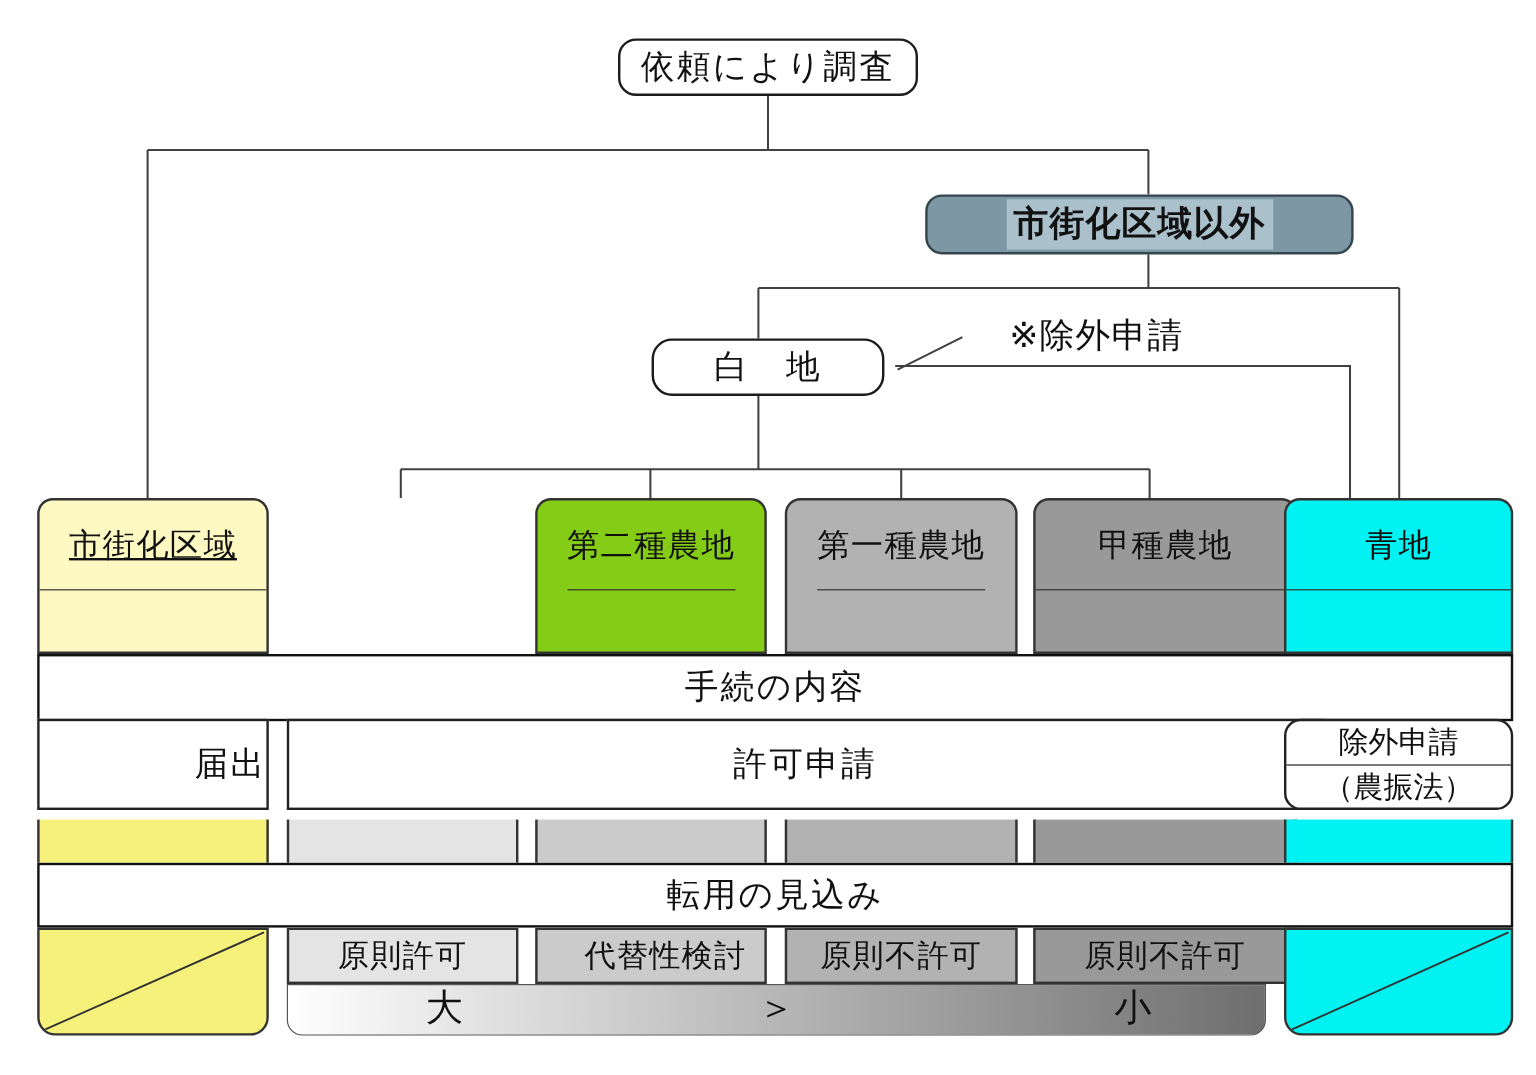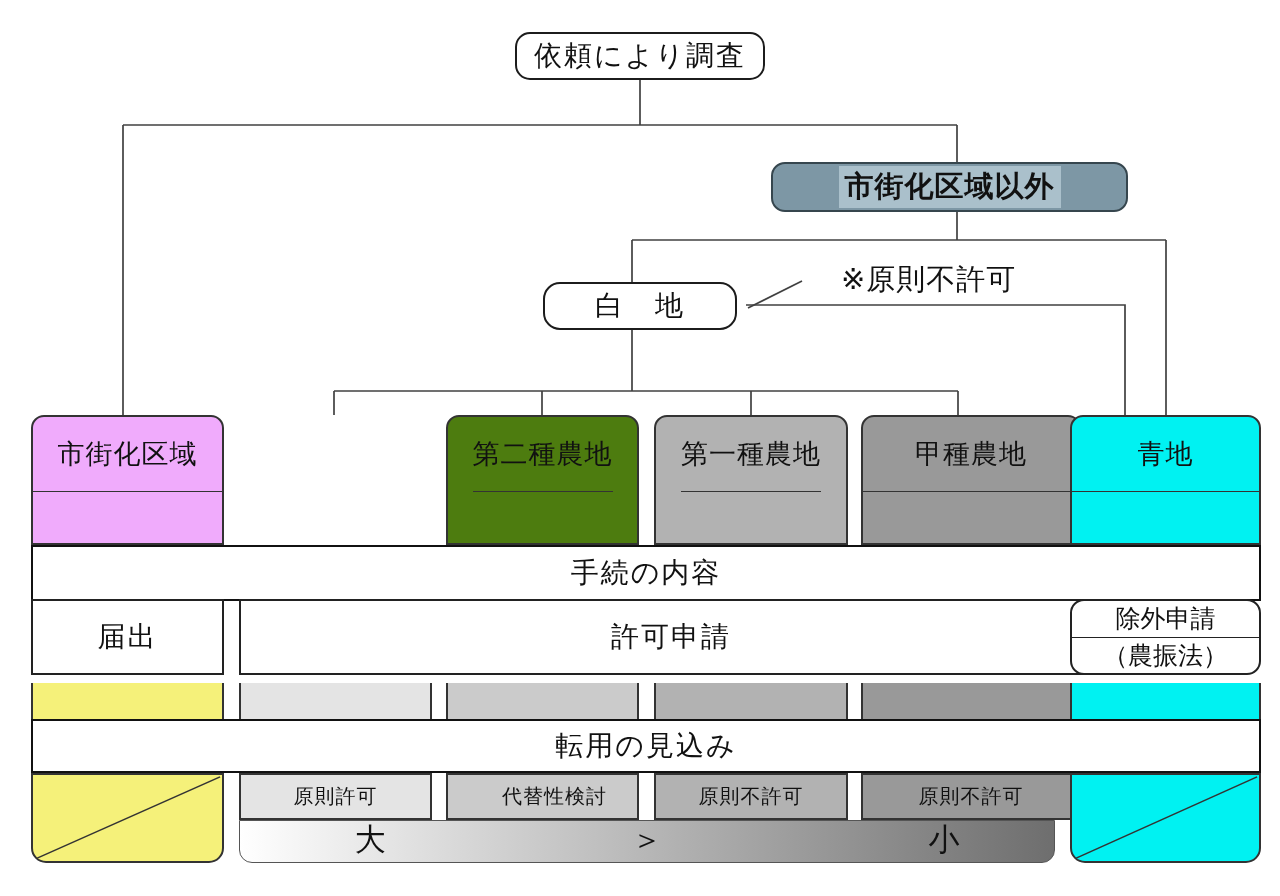--- a/index.html
+++ b/index.html
@@ -44,21 +44,21 @@
   }
   .cell-split{flex-direction:column;padding:0;letter-spacing:0;}
   .cell-split .half{
     width:100%;height:50%;display:flex;align-items:center;justify-content:center;font-size:25px;
   }
   .cell-split .half:first-child{border-bottom:1.6px solid #222222;}
 
   
   .outcell{
     top:773px;height:47px;border:2px solid #333333;
-    display:flex;align-items:center;justify-content:center;font-size:20px;letter-spacing:1px;
+    display:flex;align-items:center;justify-content:center;font-size:26px;letter-spacing:1px;
   }
 
   
   .endcell{
     top:773px;height:90px;border:2.2px solid #333333;border-radius:0 0 15px 15px;overflow:hidden;
   }
   .endcell svg{position:absolute;left:0;top:0;width:100%;height:100%;}
 
   
   .scalebar{
@@ -108,43 +108,43 @@
   </div>
 
   <div class="abs node node-outside" style="left: 771px; top: 162px; width: 357px; height: 50px; background-color: rgb(125, 151, 165); font-weight: bold;">
     <span class="hl">市街化区域以外</span>
   </div>
 
   <div class="abs node" style="left:543px;top:282px;width:194px;height:48px;border-radius:17px;">
     <span>白　地</span>
   </div>
 
-  <div class="abs note" style="left:841px;top:260px;">※原則不許可</div>
+  <div class="abs note" style="left:841px;top:260px;">※除外申請</div>
 
-  <div class="abs colhead cx0" style="background-color: #f0abfc;">
+  <div class="abs colhead cx0" style="background-color: #fef9c3; text-decoration: underline;">
     <div class="lbl">市街化区域</div>
   </div>
-  <div class="abs colhead cx2" style="background-color: #4d7c0f; align-items: center;">
+  <div class="abs colhead cx2" style="background-color: #84cc16; align-items: center;">
     <div class="lbl">第二種農地</div>
   </div>
   <div class="abs colhead cx3" style="background-color: rgb(178, 178, 178);">
     <div class="lbl">第一種農地</div>
   </div>
   <div class="abs colhead cx4" style="background-color: rgb(153, 153, 153);">
     <div class="lbl">甲種農地</div>
   </div>
   <div class="abs colhead cx5" style="background-color: rgb(0, 242, 242);">
     <div class="lbl">青地</div>
   </div>
 
   <div class="abs band" style="top:545px;height:56px;">
     <span>手続の内容</span>
   </div>
 
-  <div class="abs cell cx0" style="top:599px;height:76px;">
+  <div class="abs cell cx0" style="top:599px;height:76px;justify-content:flex-end;">
     <span>届出</span>
   </div>
   <div class="abs cell" style="left:239px;top:599px;width:864px;height:76px;">
     <span>許可申請</span>
   </div>
   <div class="abs cell cell-split cx5" style="top:599px;height:76px;border-radius:14px;">
     <div class="half">除外申請</div>
     <div class="half">（農振法）</div>
   </div>
 

